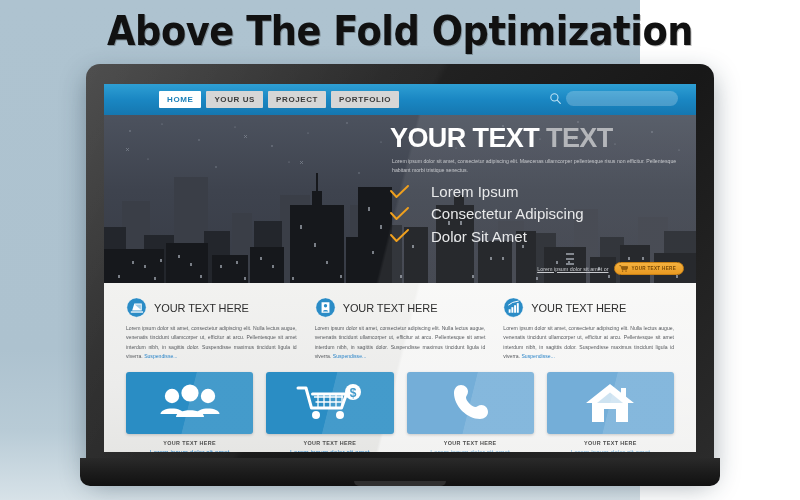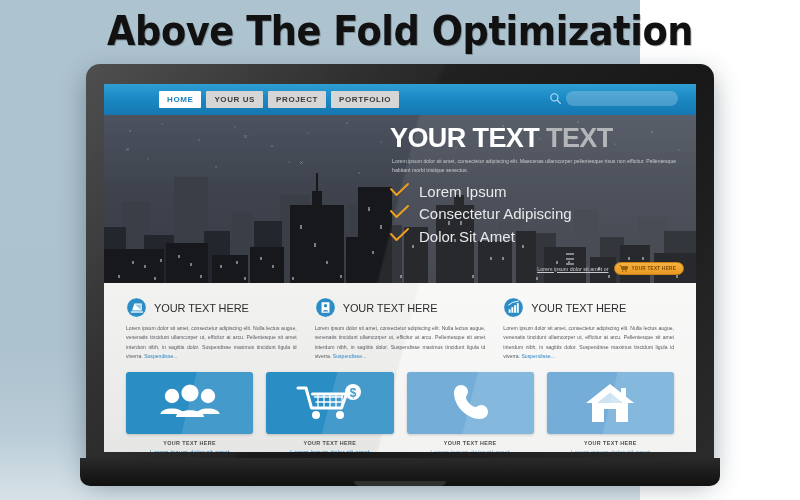--- a/index.html
+++ b/index.html
@@ -126,21 +126,21 @@
   }
   #hero-title .t1 { color: #ffffff; }
   #hero-title .t2 { color: #b4b6ba; }
   #hero-sub {
     margin: 5px 2px 0 2px;
     font-size: 5.2px; line-height: 1.65;
     color: #c7c9cd;
   }
   #hero-bullets { list-style: none; margin: 9px 0 0 0; padding: 0; }
   .hero-bullet {
-    display: flex; align-items: flex-start; gap: 10px;
+    display: flex; align-items: center; gap: 22px;
     margin-bottom: 5px;
   }
   .hero-bullet-label {
     font-size: 15px; color: #e8e9ea; line-height: 1.15;
   }
   #hero-cta {
     position: absolute; z-index: 4;
     right: 12px; bottom: 8px;
     display: flex; align-items: center; gap: 6px;
   }

